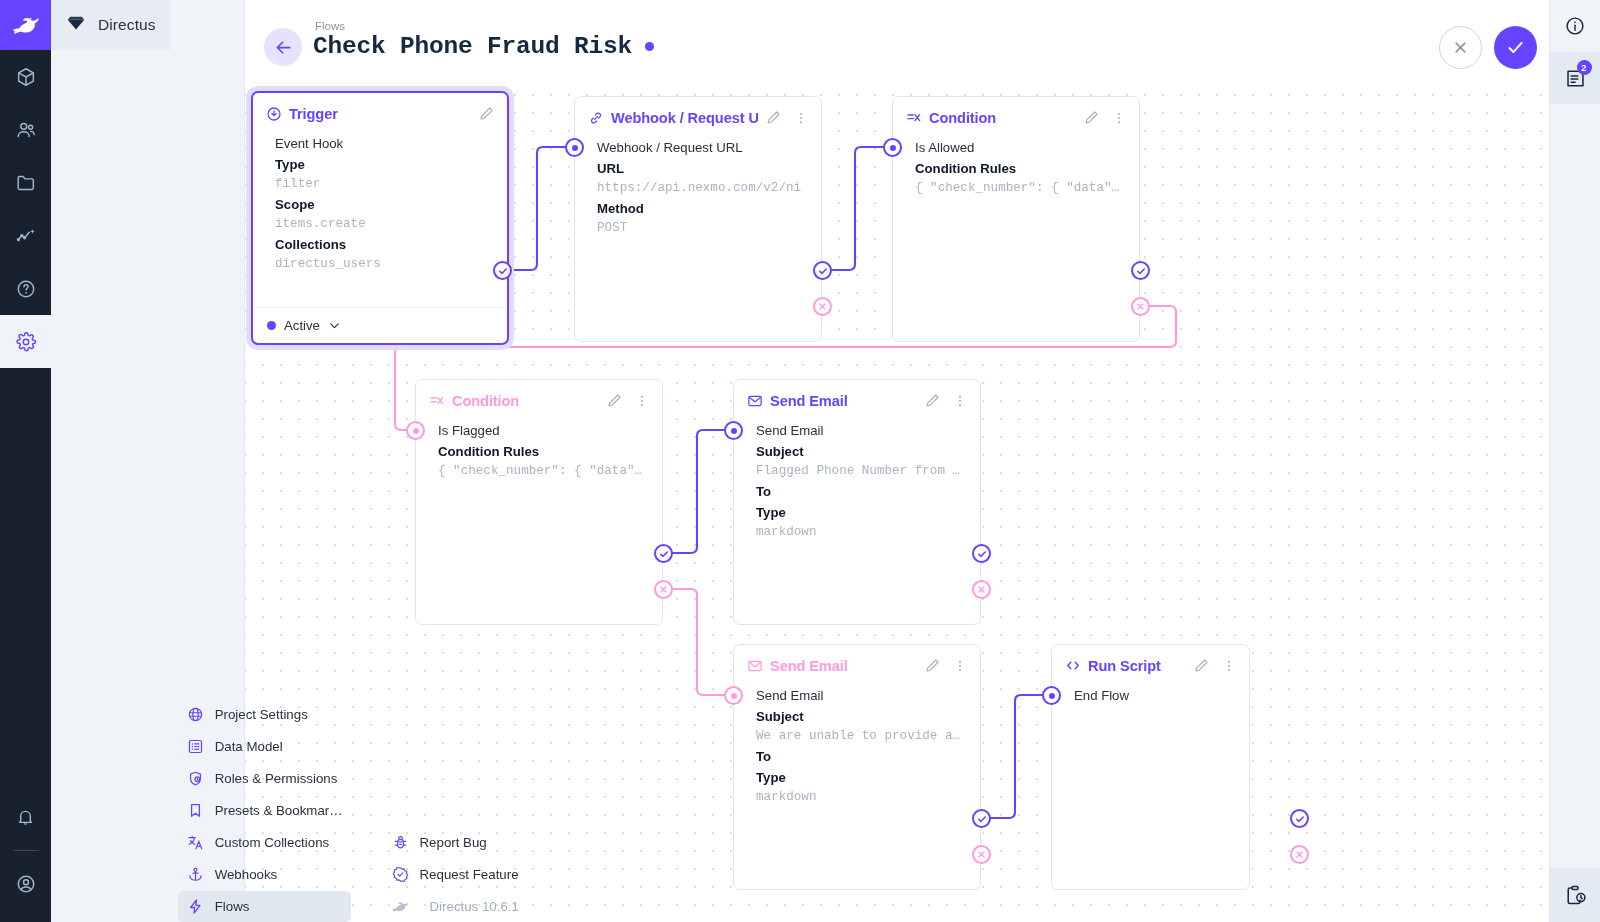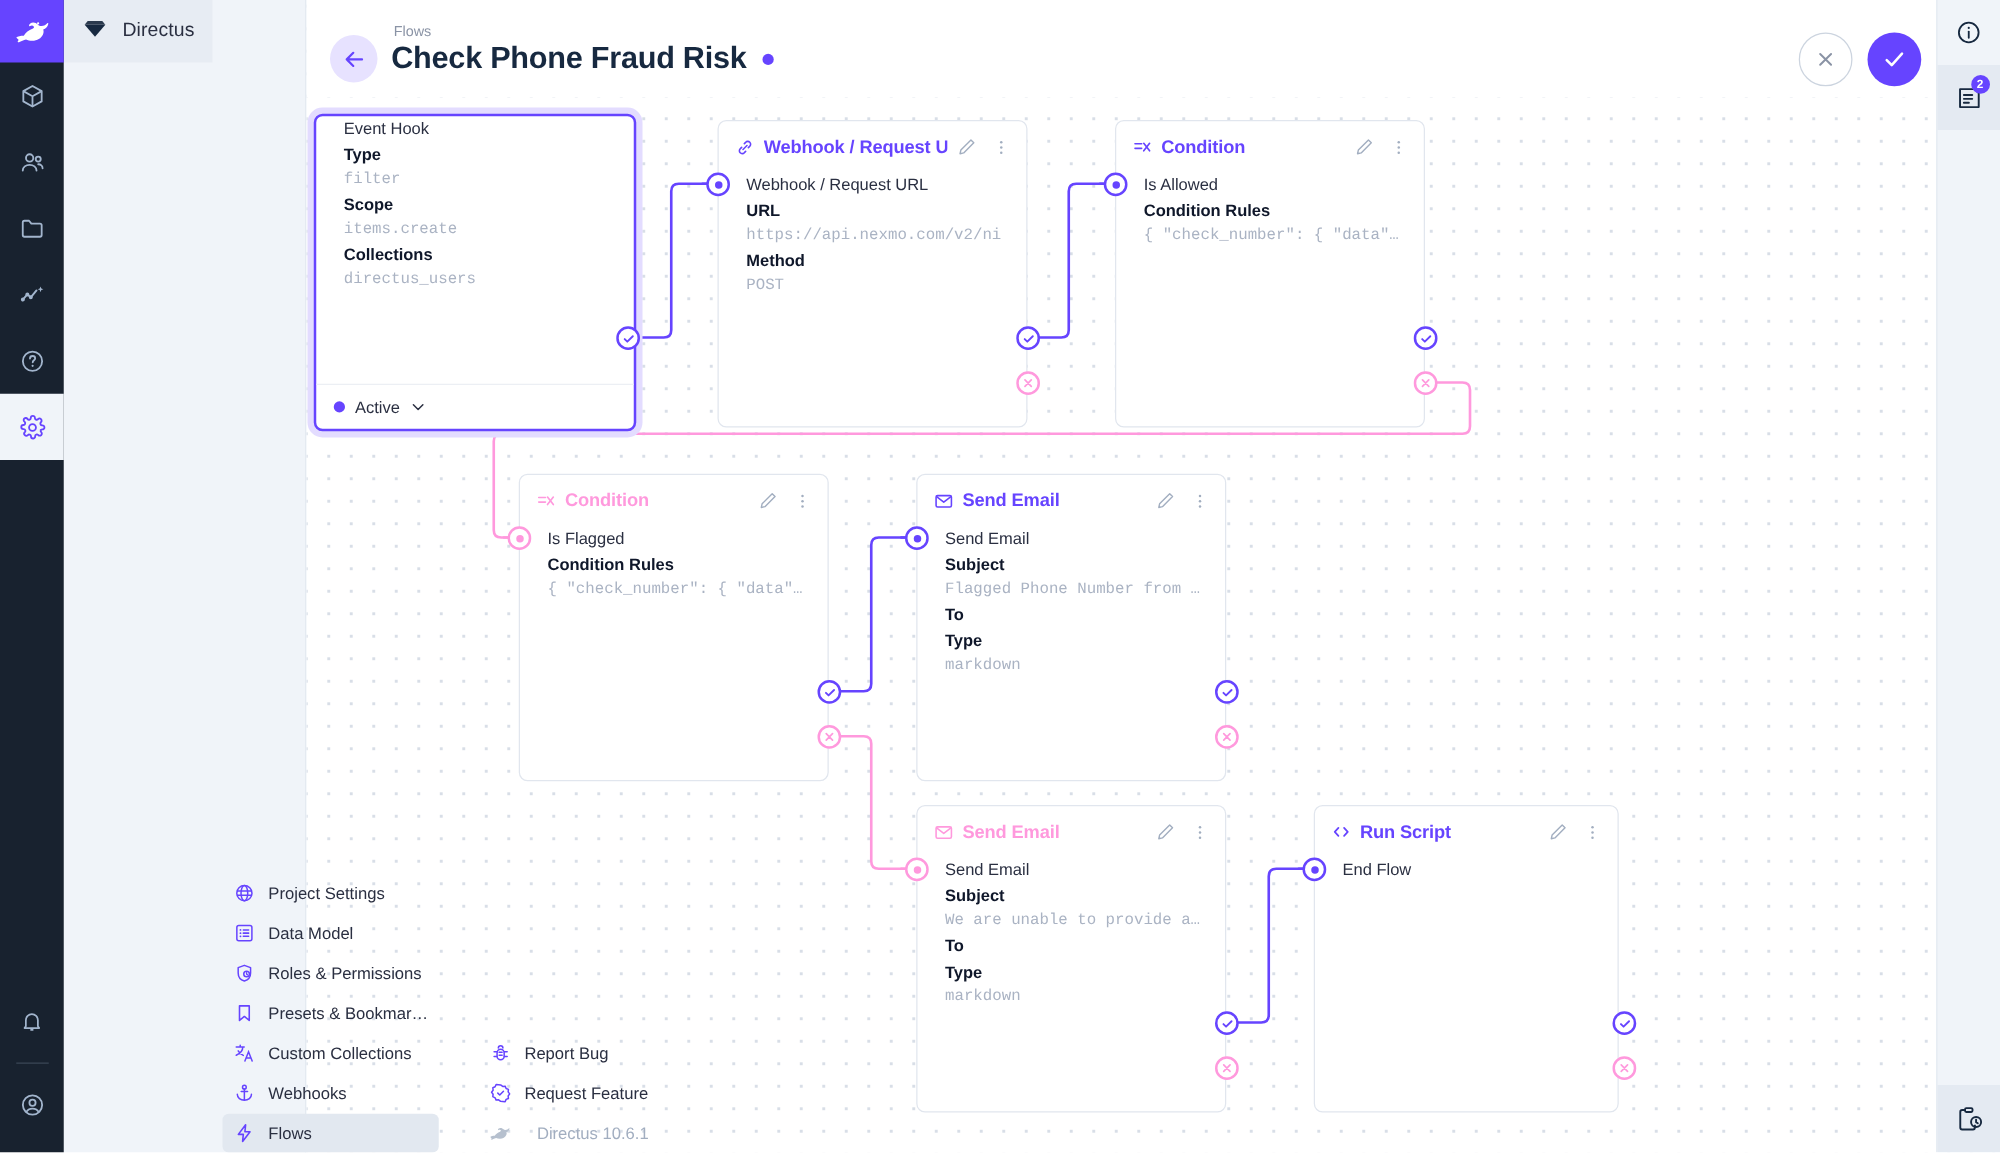--- a/index.html
+++ b/index.html
@@ -61,21 +61,21 @@
   .canvas-white-top { position: absolute; left: 0; top: 0; width: 100%; height: 78px; background: #fff; }
 
   
   .hdr { position: absolute; left: 0; top: 0; right: 0; height: 82px; z-index: 6; }
   .back-btn {
     position: absolute; left: 19px; top: 28px; width: 38px; height: 38px;
     border-radius: 50%; background: #e7e2ff; color: #6644ff;
     display: flex; align-items: center; justify-content: center; cursor: pointer;
   }
   .hdr-breadcrumb { position: absolute; left: 70px; top: 20px; font-size: 11.5px; color: #8a93a5; }
-  .hdr-title-row { position: absolute; left: 68px; top: 33px; display: flex; align-items: center; gap: 13px; }
+  .hdr-title-row { position: absolute; left: 68px; top: 33px; display: flex; align-items: center; gap: 13px; font-family: Liberation Mono, monospace; }
   .hdr-title { font-size: 24.5px; font-weight: bold; color: #172940; letter-spacing: -.2px; }
   .hdr-dot { width: 9px; height: 9px; border-radius: 50%; background: #6644ff; }
   .hdr-actions { position: absolute; right: 63px; top: 26px; display: flex; gap: 12px; align-items: center; }
   .round-btn {
     width: 43px; height: 43px; border-radius: 50%;
     display: flex; align-items: center; justify-content: center; cursor: pointer;
   }
   .btn-cancel { border: 1.6px solid #ccd4df; color: #8a93a5; background: transparent; }
   .btn-save { background: #6644ff; color: #fff; border: none; }
 
@@ -359,20 +359,34 @@
         </div>
         <div class="round-btn btn-save">
           <svg width="21" height="21" viewBox="0 0 24 24" fill="none" stroke="currentColor" stroke-width="2.3" stroke-linecap="round" stroke-linejoin="round">
               <path d="M5 12.6l4.6 4.6L19 6.8"></path>
             </svg>
         </div>
       </div>
     </div>
 
     <div class="node selected" style="left:6px; top:91px; width:258px; height:254px;">
+      <div class="node-hdr">
+        <span class="node-type-ic c-purple">
+          <svg width="16" height="16" viewBox="0 0 24 24" fill="none" stroke="currentColor" stroke-width="1.9">
+              <circle cx="12" cy="12" r="9"></circle>
+              <path d="M12 7.5v7M8.8 11.2L12 14.5l3.2-3.3" stroke-linecap="round" stroke-linejoin="round"></path>
+            </svg>
+        </span>
+        <span class="node-title c-purple">Trigger</span>
+        <span class="node-hdr-btn">
+          <svg width="17" height="17" viewBox="0 0 24 24" fill="none" stroke="currentColor" stroke-width="1.6" stroke-linejoin="round">
+              <path d="M16.6 4.2l3.2 3.2L8.4 18.8l-4.1.9.9-4.1L16.6 4.2z"></path>
+            </svg>
+        </span>
+      </div>
       <div class="node-body">
         <div class="nb-name">Event Hook</div>
         <div class="nb-label">Type</div>
         <div class="nb-val">filter</div>
         <div class="nb-label">Scope</div>
         <div class="nb-val">items.create</div>
         <div class="nb-label">Collections</div>
         <div class="nb-val">directus_users</div>
       </div>
       <div class="node-foot">
@@ -627,21 +641,21 @@
       <svg width="12" height="12" viewBox="0 0 24 24" fill="none" stroke="#6644ff" stroke-width="3" stroke-linecap="round" stroke-linejoin="round">
           <path d="M5.5 12.5l4.2 4.2L18.5 8"></path>
         </svg>
     </div>
     <div class="port pink" style="left:727px; top:845px;">
       <svg width="11" height="11" viewBox="0 0 24 24" fill="none" stroke="#ff99dd" stroke-width="3" stroke-linecap="round">
           <path d="M6.5 6.5l11 11M17.5 6.5l-11 11"></path>
         </svg>
     </div>
 
-    <div class="node" style="left:806px; top:644px; width:244px; height:246px;">
+    <div class="node" style="left:806px; top:644px; width:199px; height:246px;">
       <div class="node-hdr">
         <span class="node-type-ic c-purple">
           <svg width="17" height="17" viewBox="0 0 24 24" fill="none" stroke="currentColor" stroke-width="2.1" stroke-linecap="round" stroke-linejoin="round">
               <path d="M8.6 7.2L4.2 12l4.4 4.8M15.4 7.2l4.4 4.8-4.4 4.8"></path>
             </svg>
         </span>
         <span class="node-title c-purple">Run Script</span>
         <span class="node-hdr-btn" style="margin-right:4px">
           <svg width="17" height="17" viewBox="0 0 24 24" fill="none" stroke="currentColor" stroke-width="1.6" stroke-linejoin="round">
               <path d="M16.6 4.2l3.2 3.2L8.4 18.8l-4.1.9.9-4.1L16.6 4.2z"></path>

